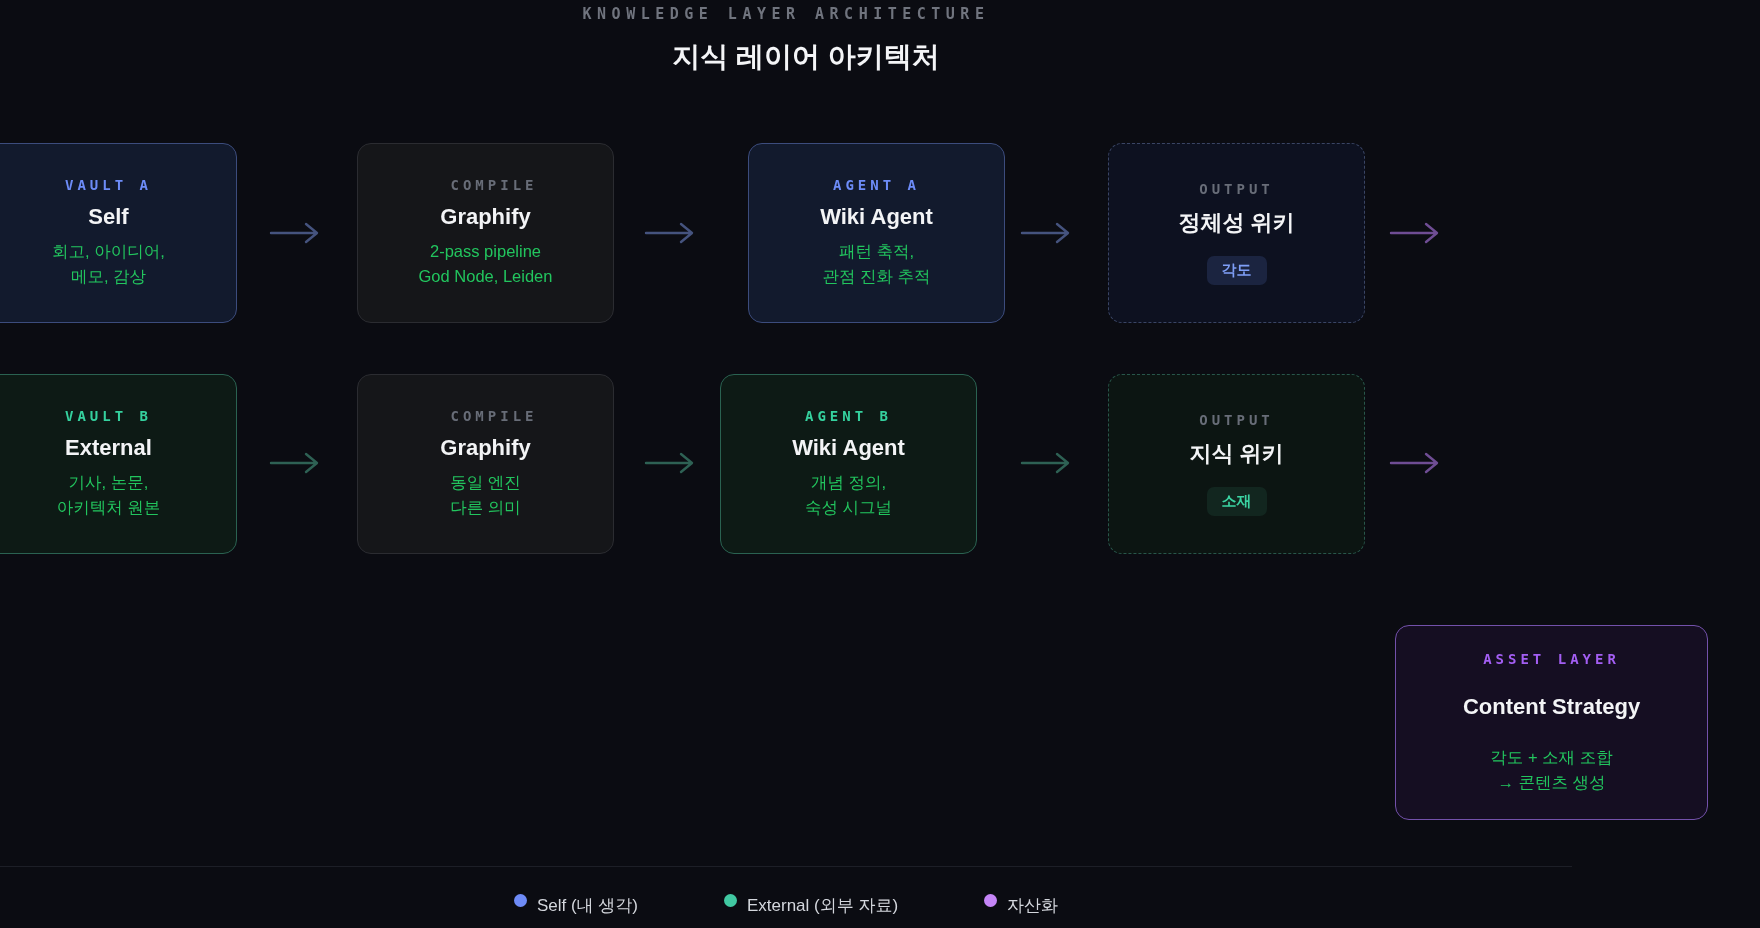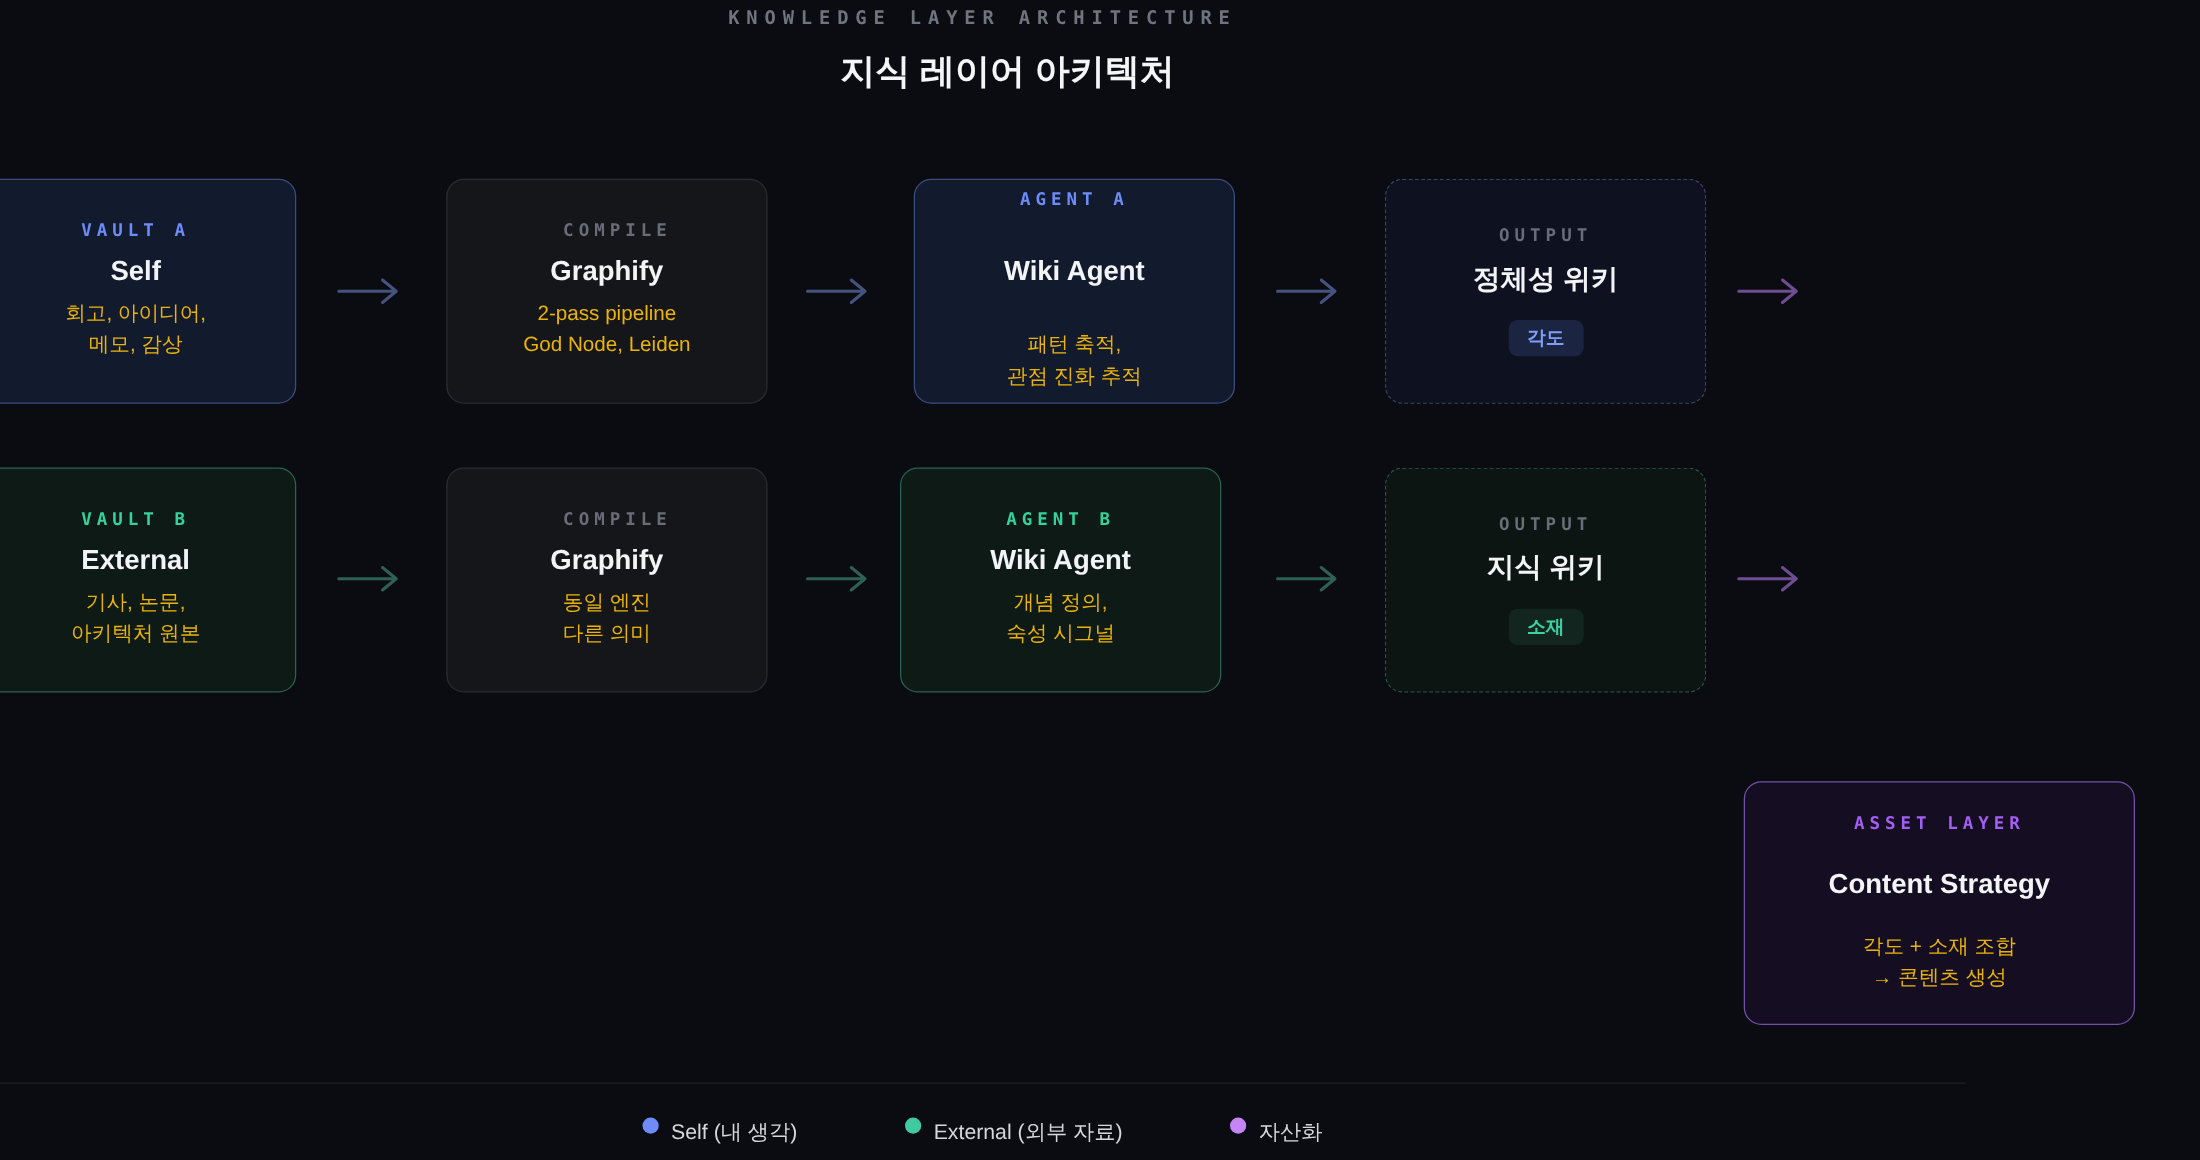--- a/index.html
+++ b/index.html
@@ -46,21 +46,21 @@
     letter-spacing: 4px;
     margin-bottom: 11px;
   }
   .node .title {
     font-size: 22px; font-weight: 700;
     color: #f3f4f6;
     margin-bottom: 9px;
   }
   .node .desc {
     font-size: 16.5px;
-    color: #eab308;
+    color: #22c55e;
     line-height: 1.5;
     white-space: pre-line;
     text-align: center;
   }
   .badge {
     margin-top: 9px;
     padding: 5px 15px;
     border-radius: 7px;
     font-size: 15px; font-weight: 600; font-family: Liberation Mono, monospace;
   }
@@ -79,21 +79,21 @@
 
   .asset {
     width: 313px; height: 195px;
     background: #150e22; border: 1px solid #7351ab;
   }
   .asset .label { color: #a35ef3; }
 
   
   .pos-r1c1 { left: -20px;  top: 143px; }
   .pos-r1c2 { left: 357px;  top: 143px; }
-  .pos-r1c3 { left: 731px;  top: 143px; gap: 25px; }
+  .pos-r1c3 { left: 748px;  top: 143px; }
   .pos-r1c4 { left: 1108px; top: 143px; }
   .pos-r2c1 { left: -20px;  top: 374px; }
   .pos-r2c2 { left: 357px;  top: 374px; }
   .pos-r2c3 { left: 720px;  top: 374px; }
   .pos-r2c4 { left: 1108px; top: 374px; }
   .pos-asset { left: 1395px; top: 625px; gap: 16px; }
 
   
   .arrow { position: absolute; width: 56px; height: 26px; }
   .a-r1g1 { left: 269px;  top: 220px; }

